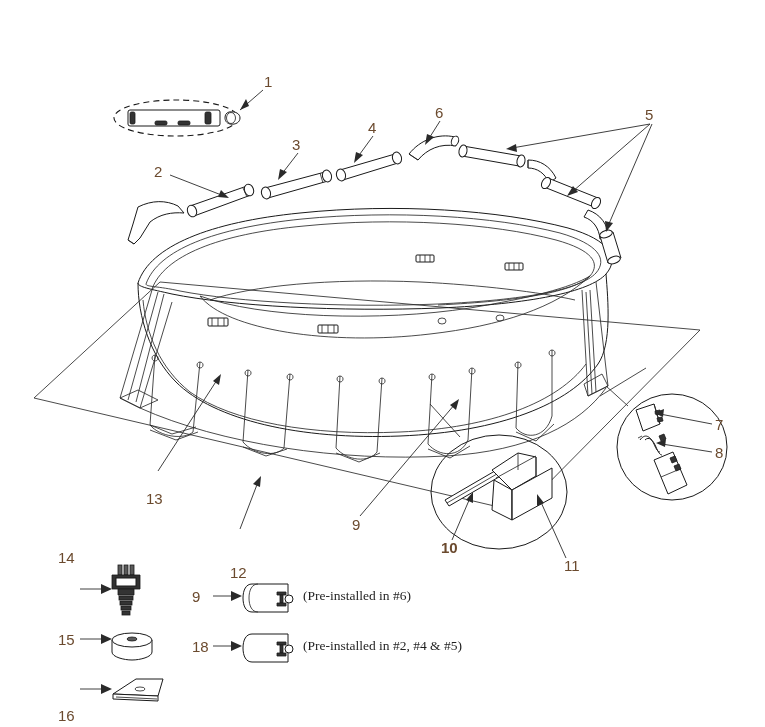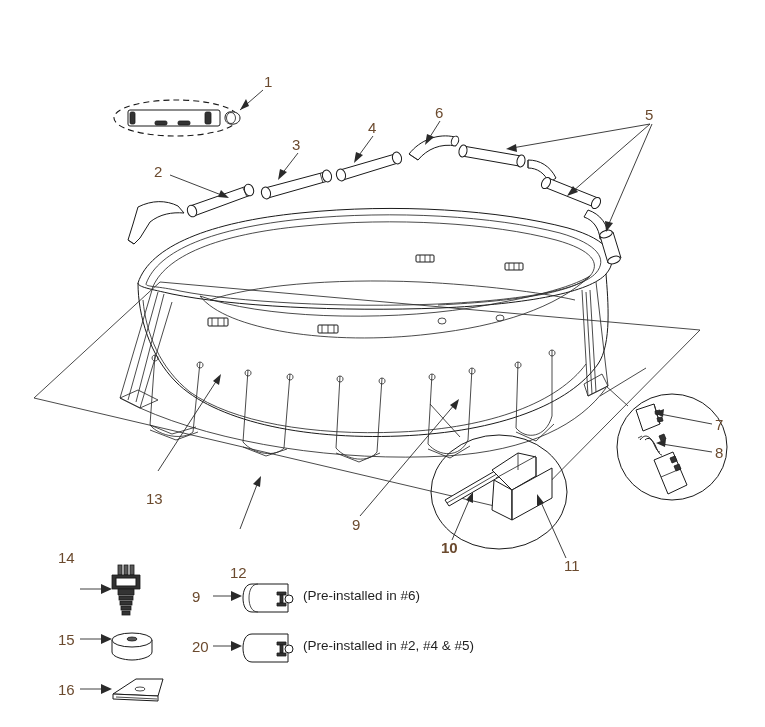--- a/index.html
+++ b/index.html
@@ -13,21 +13,21 @@
     position:absolute;
     font-family:"Liberation Sans", sans-serif;
     font-size:15px;
     color:#6b4a2e;
     line-height:1;
     white-space:nowrap;
     user-select:none;
   }
   .note-text{
     position:absolute;
-    font-family:Liberation Sans, sans-serif;
+    font-family:Liberation Serif, serif;
     font-size:13.5px;
     color:#1f1f1f;
     line-height:1;
     white-space:nowrap;
   }
   svg{display:block;overflow:visible;}
   .ln{fill:none;stroke:#1a1a1a;stroke-width:1;}
   .ln-thin{fill:none;stroke:#2a2a2a;stroke-width:0.85;}
   .ln-lead{fill:none;stroke:#2a2a2a;stroke-width:0.9;}
   .ln-dash{fill:none;stroke:#1a1a1a;stroke-width:1.1;stroke-dasharray:6 4;}
@@ -341,18 +341,18 @@
 <div class="callout-num" style="left:435px;top:105px;">6</div>
 <div class="callout-num" style="left:715px;top:417px;">7</div>
 <div class="callout-num" style="left:715px;top:445px;">8</div>
 <div class="callout-num" style="left:352px;top:517px;">9</div>
 <div class="callout-num" style="left:441px;top:540px;font-weight:bold;">10</div>
 <div class="callout-num" style="left:564px;top:558px;text-align:right;">11</div>
 <div class="callout-num" style="left:230px;top:529px;margin-top:36px;">12</div>
 <div class="callout-num" style="left:146px;top:471px;margin-top:20px;">13</div>
 <div class="callout-num" style="left:58px;top:550px;">14</div>
 <div class="callout-num" style="left:58px;top:632px;">15</div>
-<div class="callout-num" style="left:58px;top:682px;">16</div>
+<div class="callout-num" style="left:58px;top:708px;">16</div>
 <div class="callout-num" style="left:192px;top:589px;">9</div>
-<div class="callout-num" style="left:192px;top:639px;">20</div>
+<div class="callout-num" style="left:192px;top:639px;">18</div>
 
 <div class="note-text" style="left:303px;top:589px;">(Pre-installed in #6)</div>
 <div class="note-text" style="left:303px;top:639px;">(Pre-installed in #2, #4 &amp; #5)</div>
 
 </body></html>

